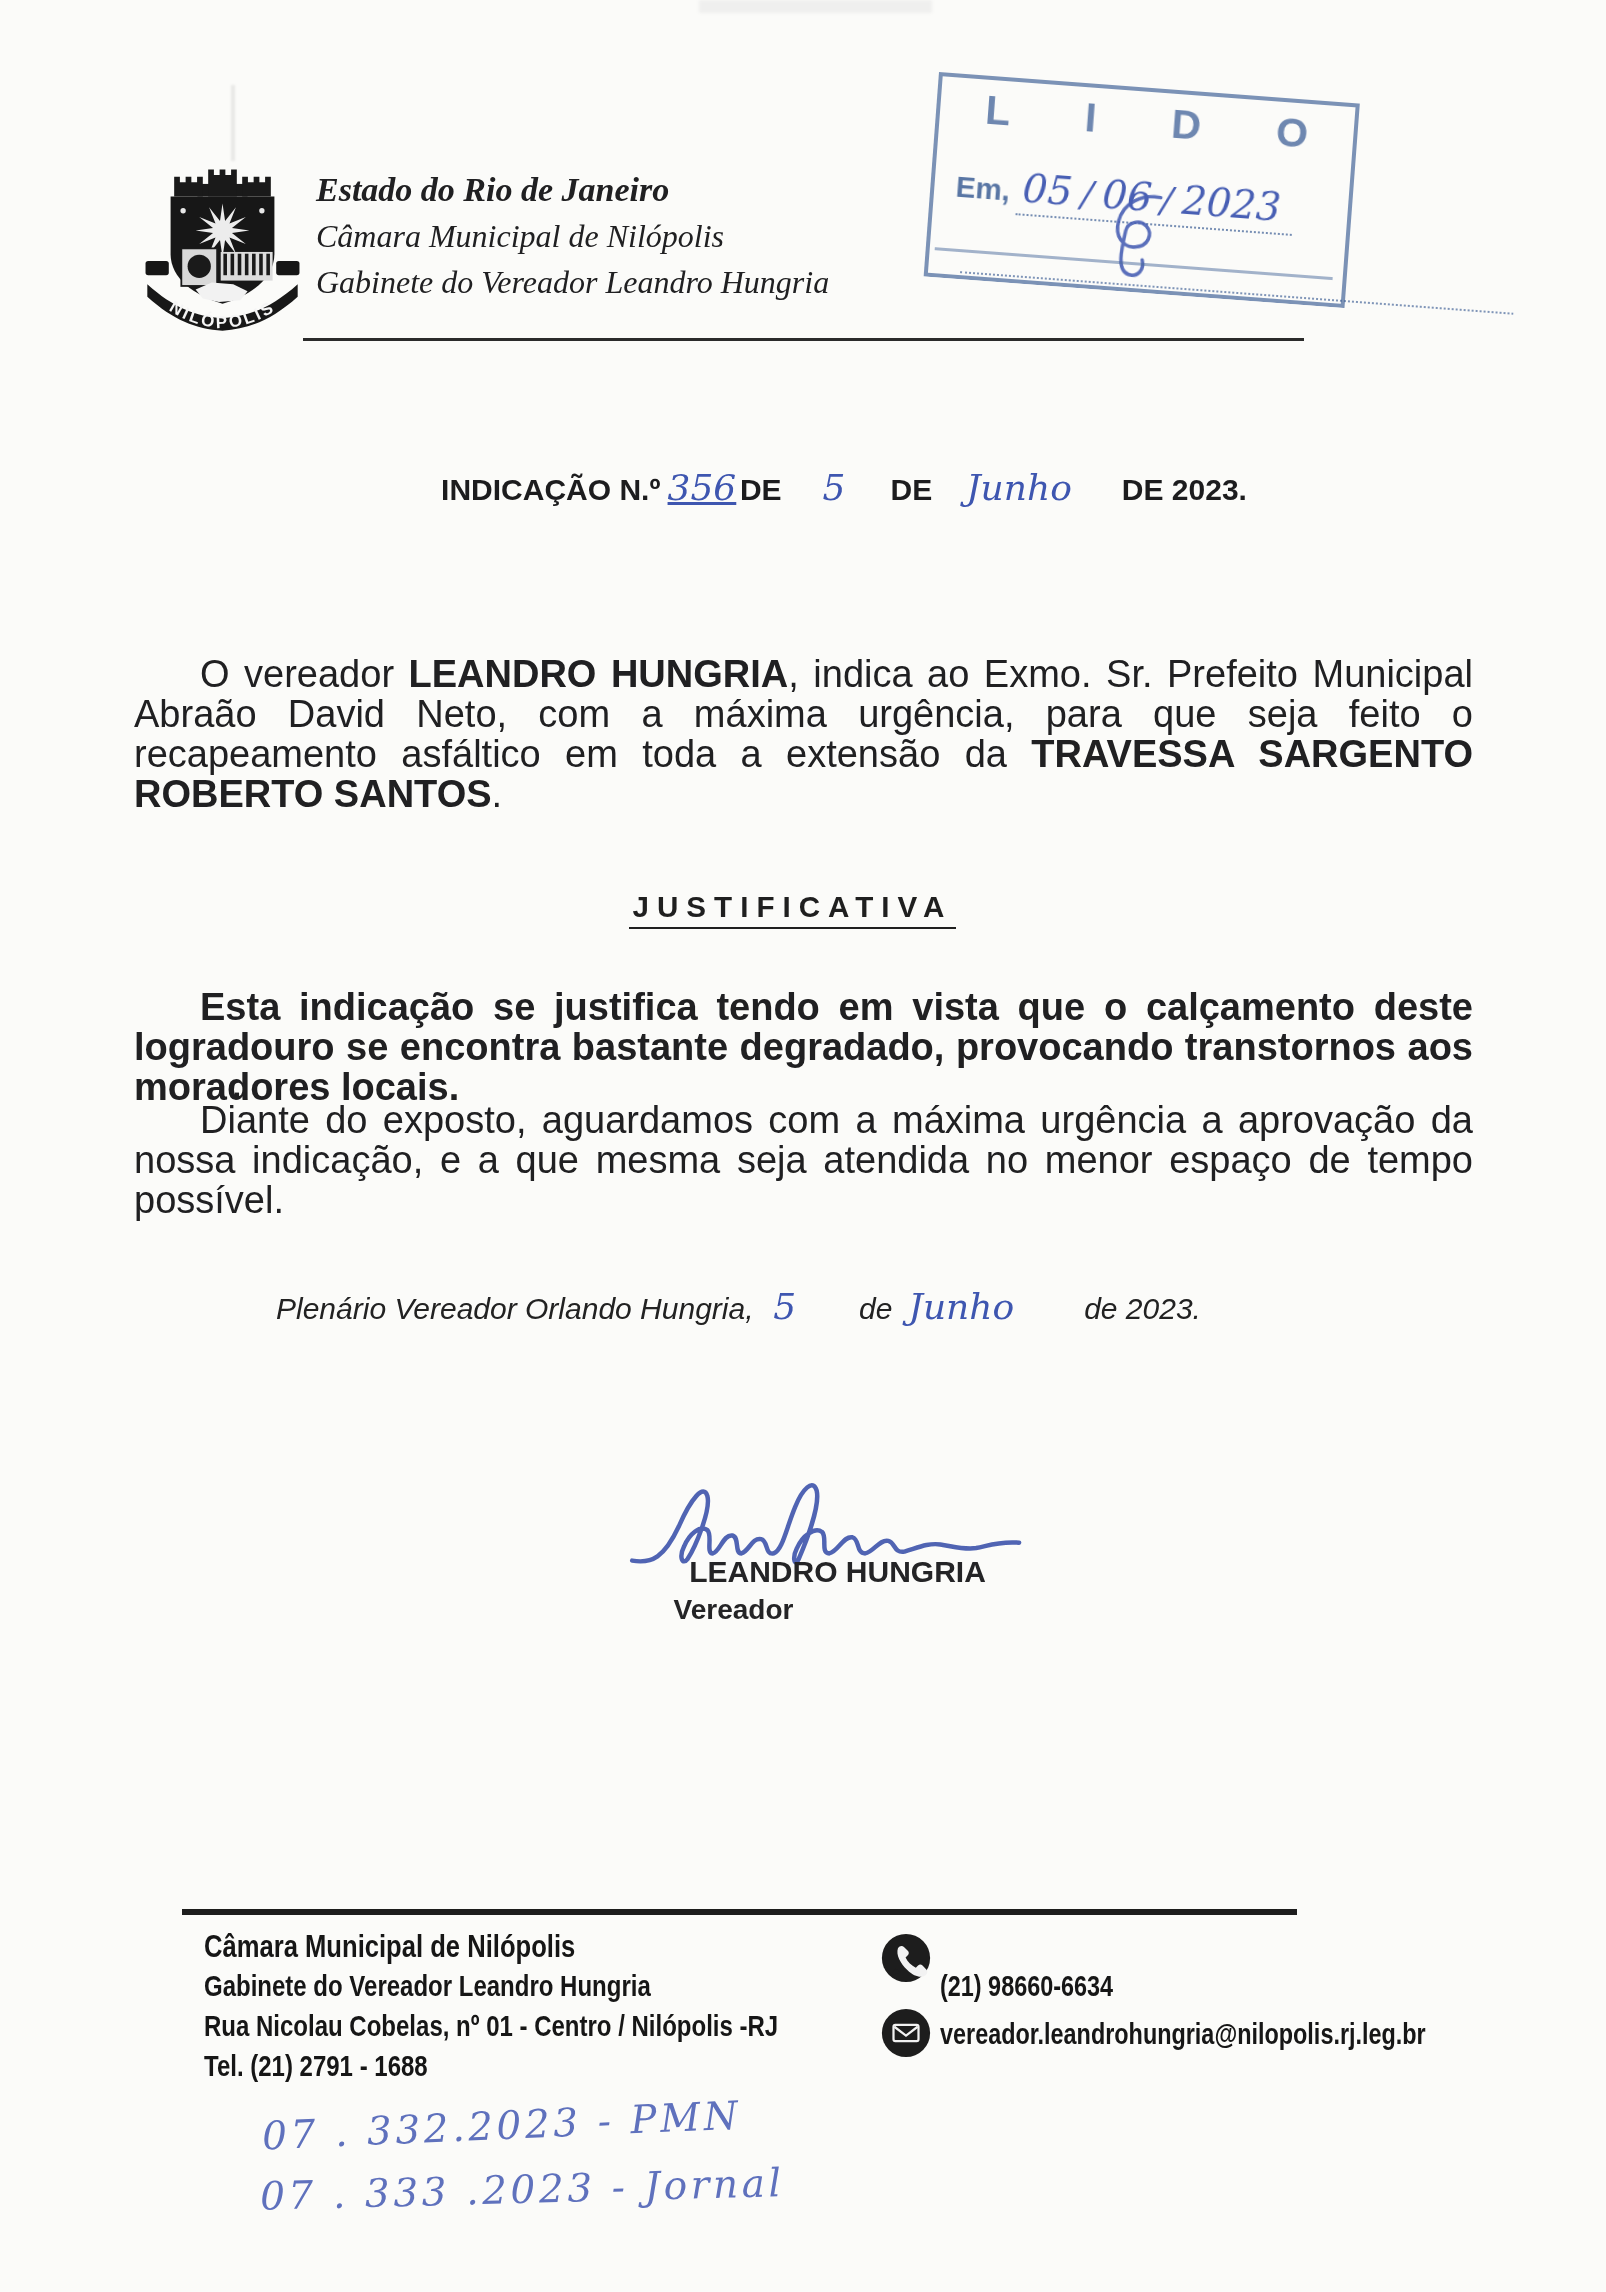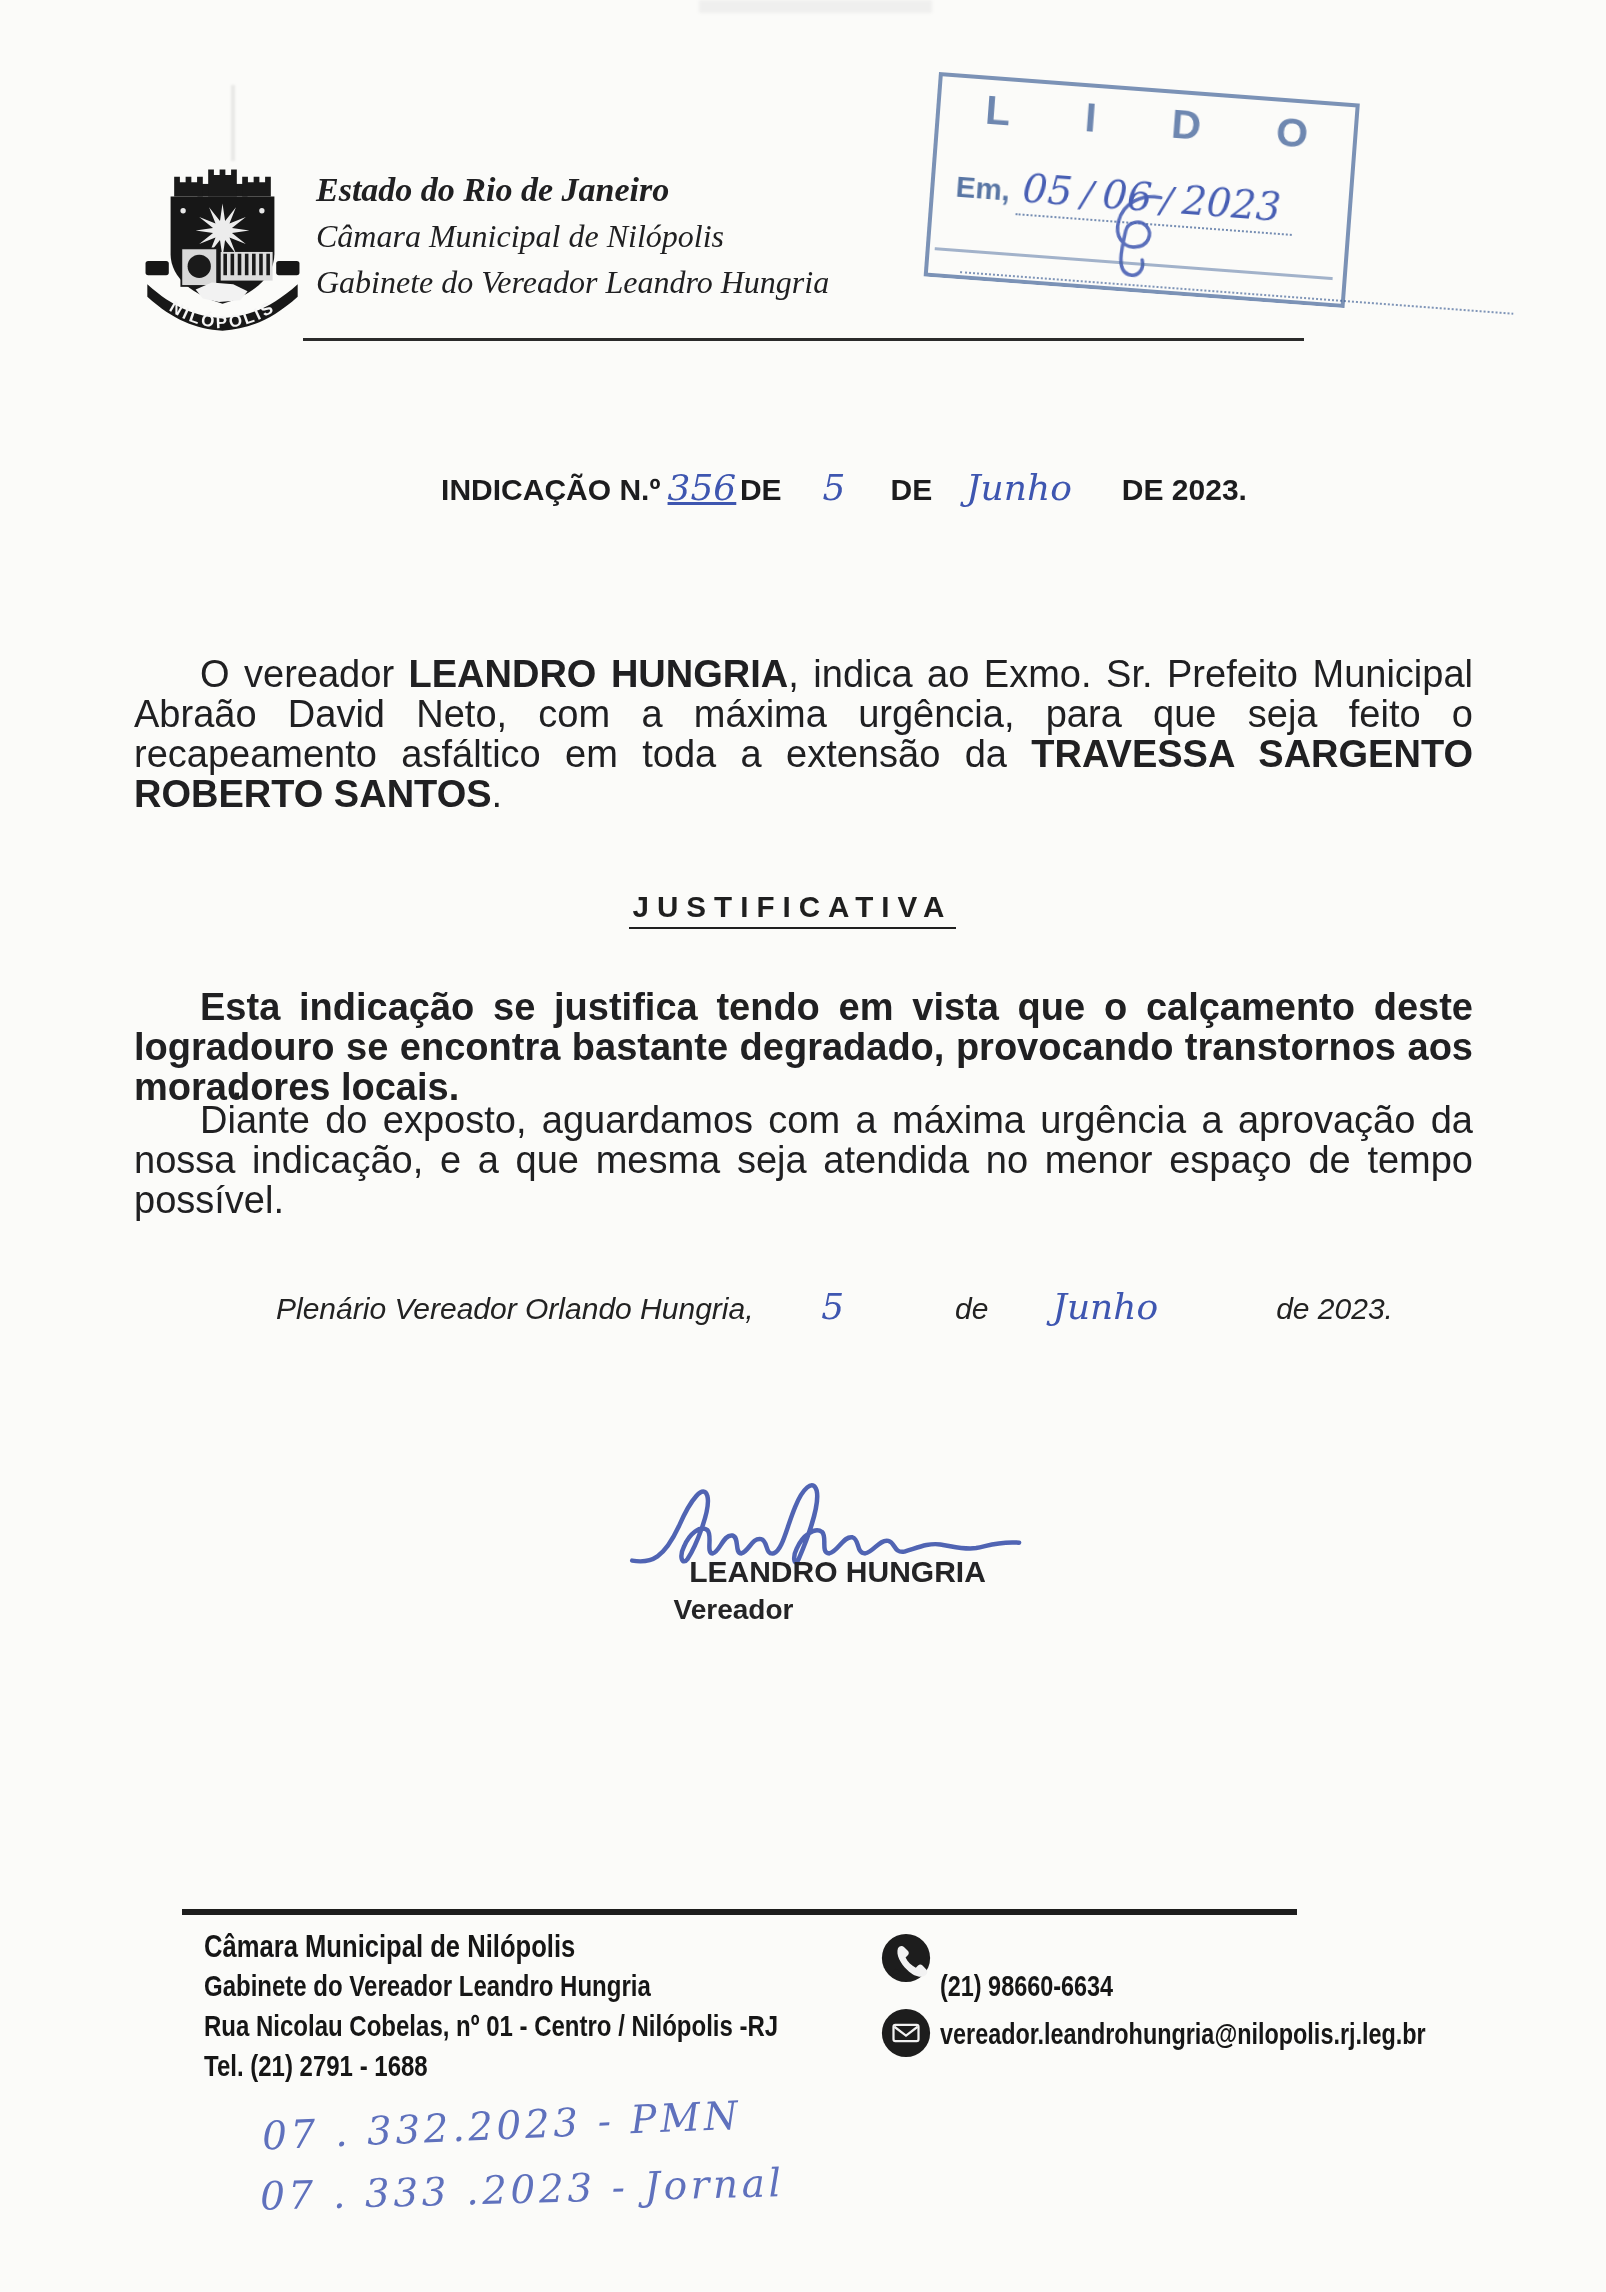--- a/index.html
+++ b/index.html
@@ -67,21 +67,21 @@
   .bold{font-weight:bold;}
   .stray{position:absolute;left:233px;top:1071px;font-size:29px;font-weight:bold;}
 
   .justif-row{position:absolute;left:0;top:890px;width:1480px;padding-left:77px;
     box-sizing:border-box;text-align:center;margin-left:14px;}
   .justif{display:inline-block;font-size:29.6px;font-weight:bold;letter-spacing:8px;
     border-bottom:2.7px solid #1f1f1f;padding:0 3.6px 2.7px 3.6px;color:#1f1f1f;}
 
   
   .plenary{position:absolute;left:276px;top:1286px;display:flex;align-items:baseline;
-    font-size:30px;font-style:italic;color:#222;gap:48px;}
+    font-size:30px;font-style:italic;color:#222;}
   .plenary .hand{font-size:36px;font-style:italic;}
   .pl-day{margin-left:19.7px;}
   .pl-de1{margin-left:63px;}
   .pl-month{margin-left:16px;}
   .pl-de2{margin-left:70px;}
 
   
   .sig-svg{position:absolute;left:625px;top:1471px;width:421px;height:112px;}
   .sig-name{position:absolute;left:0;top:1555px;width:1607px;padding-left:68px;
     box-sizing:border-box;text-align:center;font-size:30px;font-weight:bold;color:#242426;}

